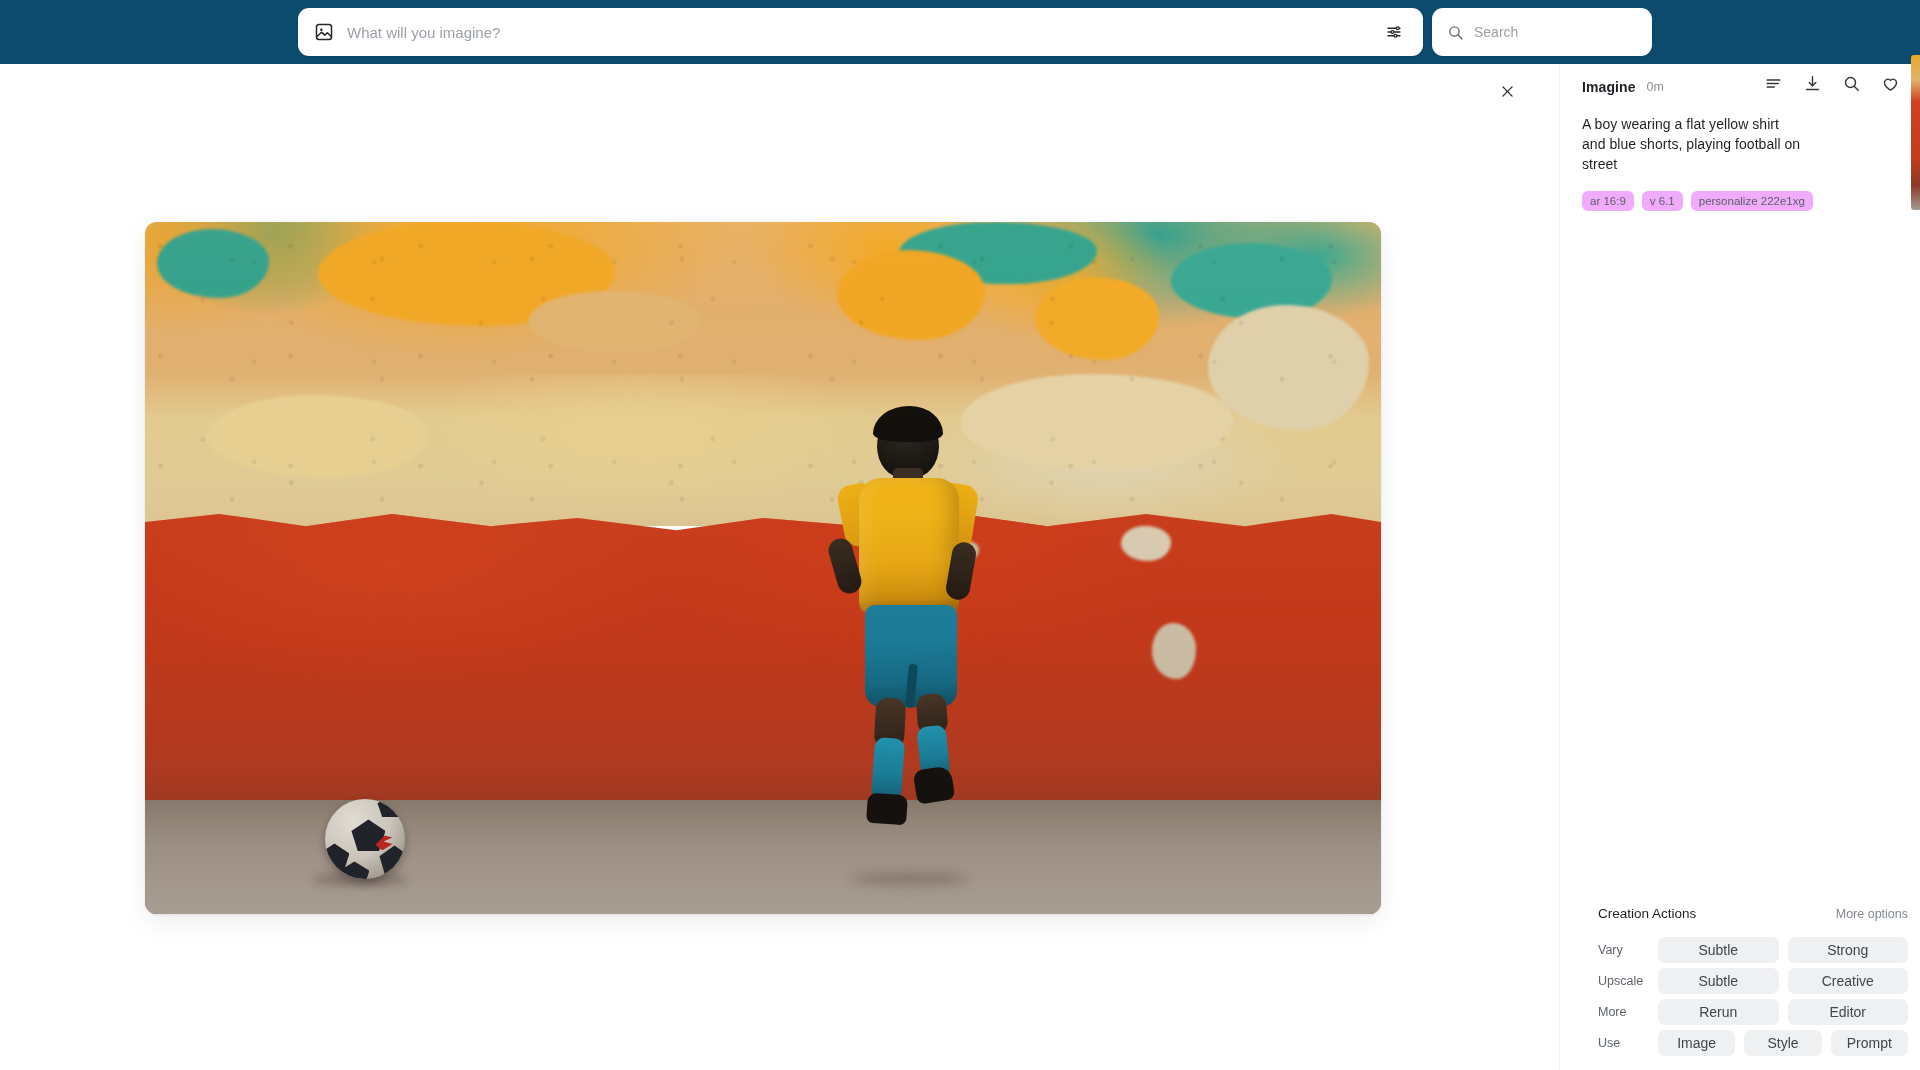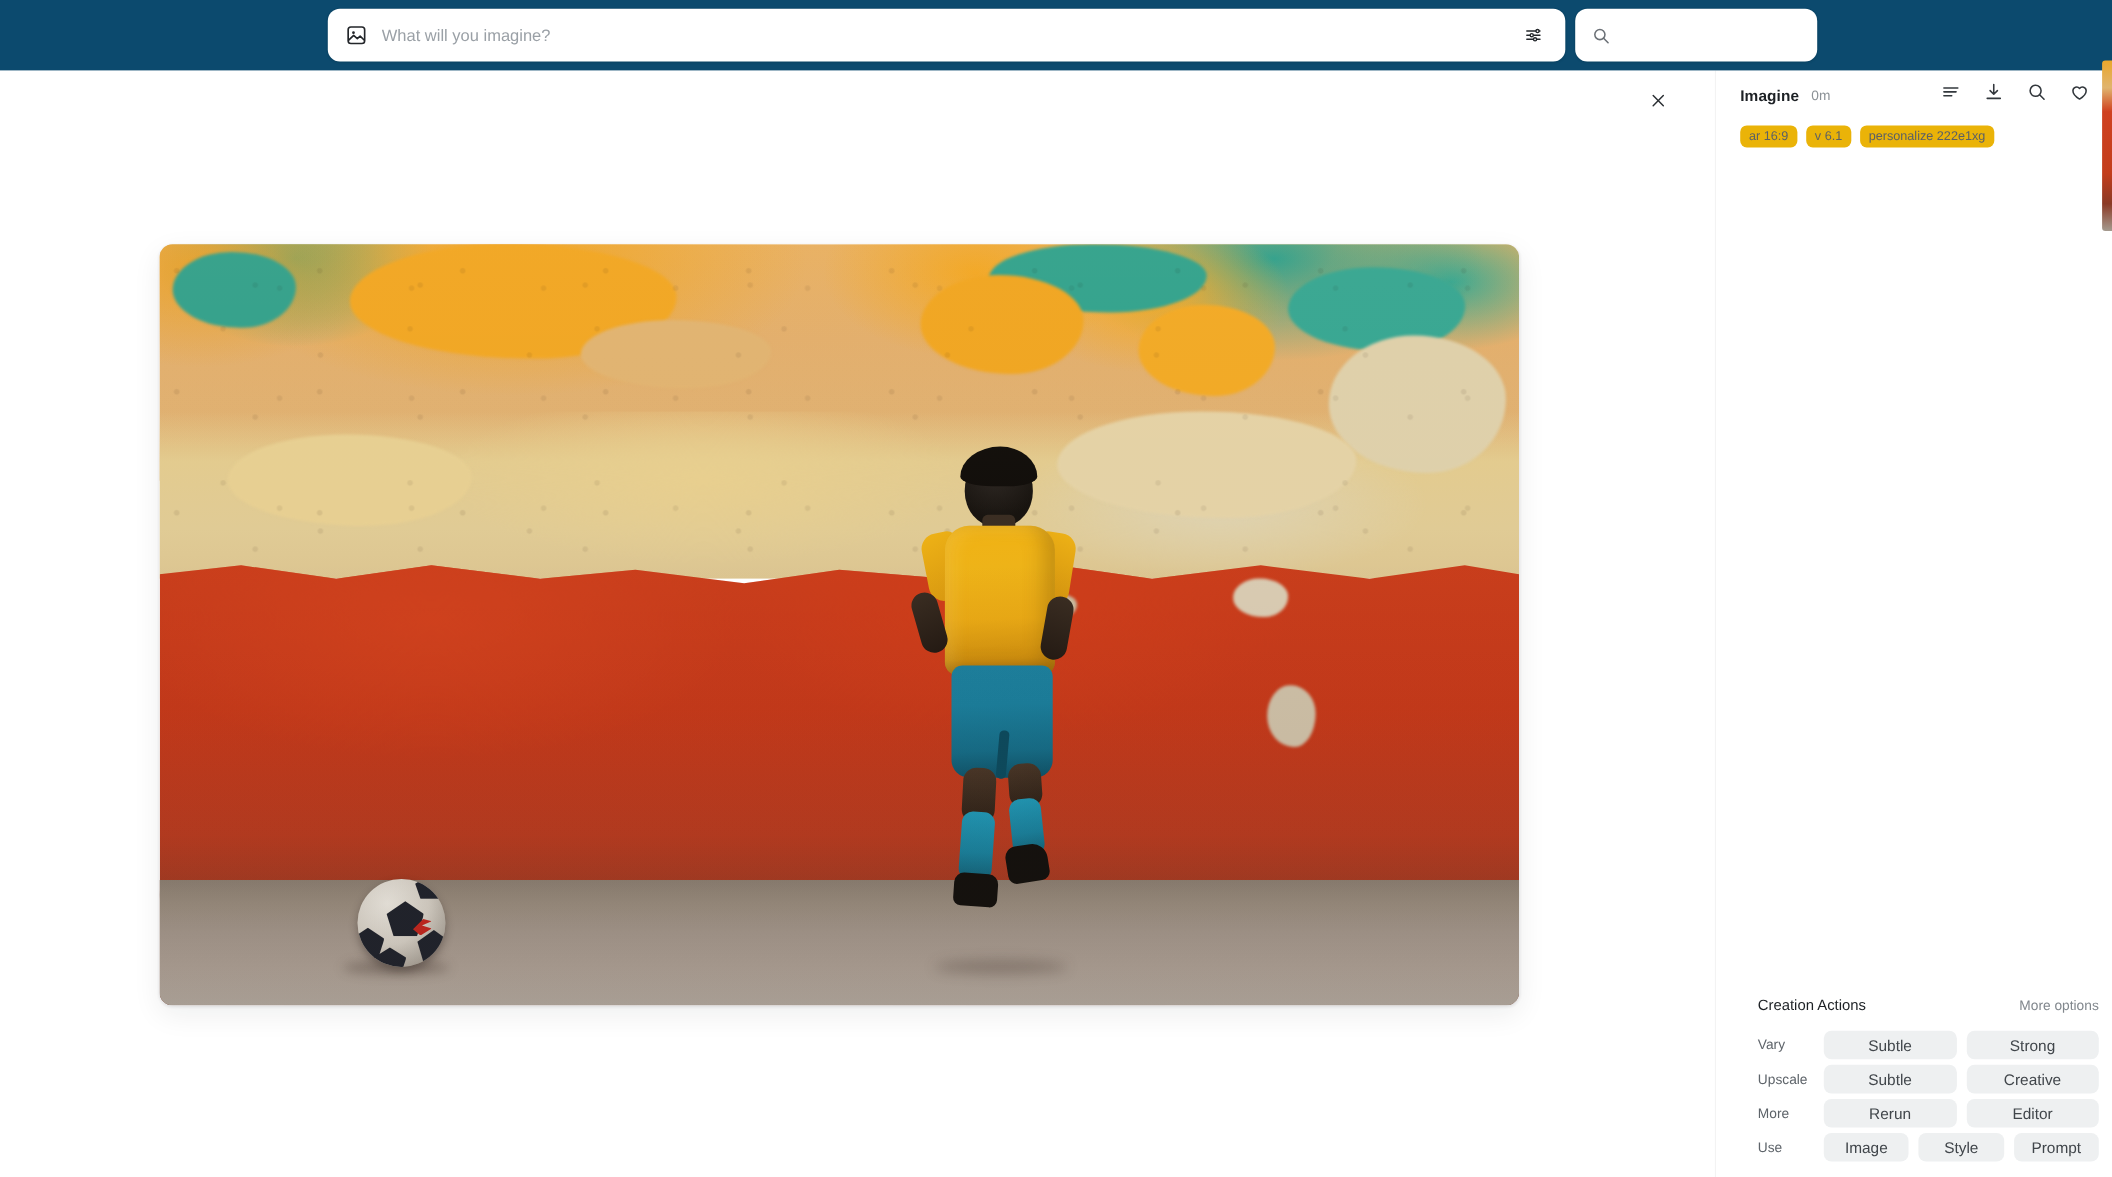--- a/index.html
+++ b/index.html
@@ -264,21 +264,21 @@
     position: absolute; right: 20px; top: 10px;
     display: flex; align-items: center; gap: 20px; color: #33383d;
   }
   .hicon { width: 19px; height: 19px; cursor: pointer; }
   #prompt-text {
     margin-top: 17px; font-size: 14px; line-height: 1.42;
     color: #1e2226; width: 222px; letter-spacing: .05px;
   }
   #tag-row { margin-top: 16px; display: flex; gap: 8px; flex-wrap: wrap; }
   .tag {
-    background: #eab308; border-radius: 6px; padding: 4px 8px;
+    background: #f0abfc; border-radius: 6px; padding: 4px 8px;
     font-size: 11.5px; color: #5b6066; white-space: nowrap;
   }
 
   #creation-actions { position: absolute; left: 16px; right: 0; bottom: 14px; padding: 0 12px 0 22px; }
   #ca-head {
     display: flex; align-items: baseline; justify-content: space-between;
     margin-bottom: 16px;
   }
   #ca-title { font-size: 13.5px; color: #1d2125; font-weight: 400; }
   #ca-more { font-size: 12.5px; color: #81878d; cursor: pointer; }
@@ -326,20 +326,21 @@
     </span>
   </div>
 
   <div id="search-box">
     <span id="search-icon">
       <svg viewBox="0 0 24 24" width="17" height="17" fill="none" stroke="currentColor" stroke-width="2" stroke-linecap="round">
         <circle cx="10.5" cy="10.5" r="6.5"></circle>
           <path d="M15.3 15.3 21 21"></path>
       </svg>
     </span>
+    <input id="search-input" type="text" placeholder="Search" style="">
   </div>
 </div>
 
 <div id="close-btn">
   <svg viewBox="0 0 24 24" width="17" height="17" fill="none" stroke="currentColor" stroke-width="1.9" stroke-linecap="round">
     <path d="M5.5 5.5 18.5 18.5M18.5 5.5 5.5 18.5"></path>
   </svg>
 </div>
 
 <div id="image-stage">
@@ -427,20 +428,21 @@
             <path d="M15.4 15.4 20.5 20.5"></path>
         </svg>
       </span>
       <span class="hicon">
         <svg viewBox="0 0 24 24" width="19" height="19" fill="none" stroke="currentColor" stroke-width="1.8" stroke-linejoin="round">
           <path d="M12 20.3s-7.6-4.6-7.6-9.6A4.3 4.3 0 0 1 12 8.1a4.3 4.3 0 0 1 7.6 2.6c0 5-7.6 9.6-7.6 9.6Z"></path>
         </svg>
       </span>
     </div>
 
+    <div id="prompt-text">A boy wearing a flat yellow shirt and blue shorts, playing football on street</div>
 
     <div id="tag-row">
       <span class="tag">ar 16:9</span>
       <span class="tag">v 6.1</span>
       <span class="tag">personalize 222e1xg</span>
     </div>
   </div>
 
   <div id="creation-actions">
     <div id="ca-head">

